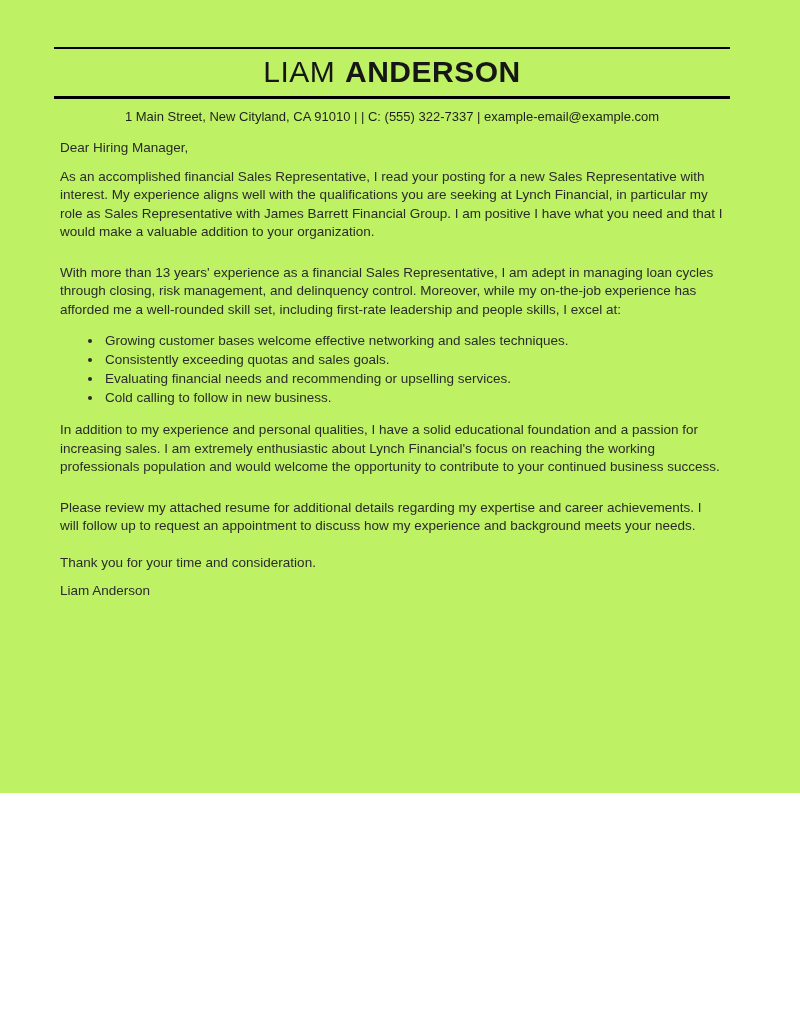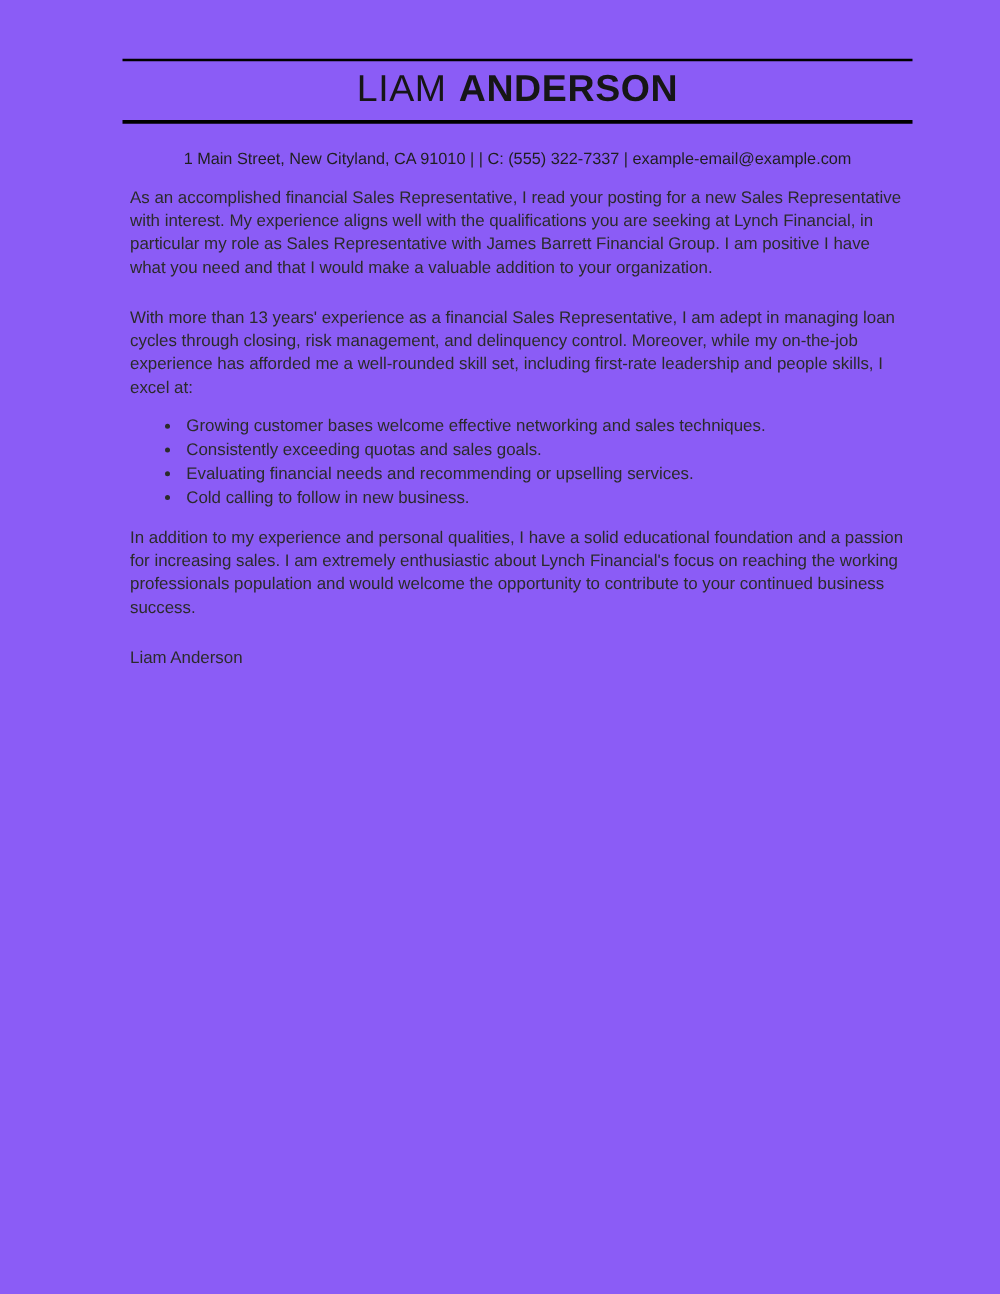--- a/index.html
+++ b/index.html
@@ -6,43 +6,43 @@
   html, body { margin: 0; padding: 0; }
   body {
     width: 800px;
     height: 1035px;
     background: #ffffff;
     font-family: "Liberation Sans", "DejaVu Sans", sans-serif;
     overflow: hidden;
   }
   .page {
     width: 800px;
-    height: 1035px;
-    padding: 47px 76px 0 104px;
-    background: #8b5cf6;
+    height: 793px;
+    padding: 47px 76px 0 60px;
+    background: #bef264;
   }
   
   .rule { height: 0; margin: 0 -6px; }
   .rule-thin  { border-top: 2px solid #000000; }
   .rule-thick { border-top: 3px solid #000000; }
   .name {
     margin: 0;
     padding: 5px 0 6px;
     font-size: 30px;
     line-height: 36px;
     text-align: center;
     font-weight: 400;
     letter-spacing: 0.5px;
     color: #161616;
     white-space: nowrap;
   }
   .name .first { margin-right: 0.32em; font-weight: 400; }
   .name .last  { font-weight: 700; }
   .contact {
-    margin-top: 20px;
+    margin-top: 10px;
     font-size: 13px;
     line-height: 15px;
     text-align: center;
     color: #1f1f1f;
   }
   
   .letter {
     margin-top: 15px;
     font-size: 13.5px;
     line-height: 18.5px;
@@ -70,33 +70,36 @@
 <div class="page">
 
   <header>
     <div class="rule rule-thin"></div>
     <h1 class="name"><span class="first">LIAM</span><span class="last">ANDERSON</span></h1>
     <div class="rule rule-thick"></div>
     <div class="contact">1 Main Street, New Cityland, CA 91010 | | C: (555) 322-7337 | example-email@example.com</div>
   </header>
 
   <main class="letter">
+    <p class="salutation">Dear Hiring Manager,</p>
 
     <p>As an accomplished financial Sales Representative, I read your posting for a new Sales Representative with interest. My experience aligns well with the qualifications you are seeking at Lynch Financial, in particular my role as Sales Representative with James Barrett Financial Group. I am positive I have what you need and that I would make a valuable addition to your organization.</p>
 
     <p>With more than 13 years' experience as a financial Sales Representative, I am adept in managing loan cycles through closing, risk management, and delinquency control. Moreover, while my on-the-job experience has afforded me a well-rounded skill set, including first-rate leadership and people skills, I excel at:</p>
 
     <ul>
       <li>Growing customer bases welcome effective networking and sales techniques.</li>
       <li>Consistently exceeding quotas and sales goals.</li>
       <li>Evaluating financial needs and recommending or upselling services.</li>
       <li>Cold calling to follow in new business.</li>
     </ul>
 
     <p>In addition to my experience and personal qualities, I have a solid educational foundation and a passion for increasing sales. I am extremely enthusiastic about Lynch Financial's focus on reaching the working professionals population and would welcome the opportunity to contribute to your continued business success.</p>
 
+    <p class="pre-thanks">Please review my attached resume for additional details regarding my expertise and career achievements. I will follow up to request an appointment to discuss how my experience and background meets your needs.</p>
 
+    <p class="thanks">Thank you for your time and consideration.</p>
 
 
     <p class="signature">Liam Anderson</p>
   </main>
 
 </div>
 
 </body></html>

